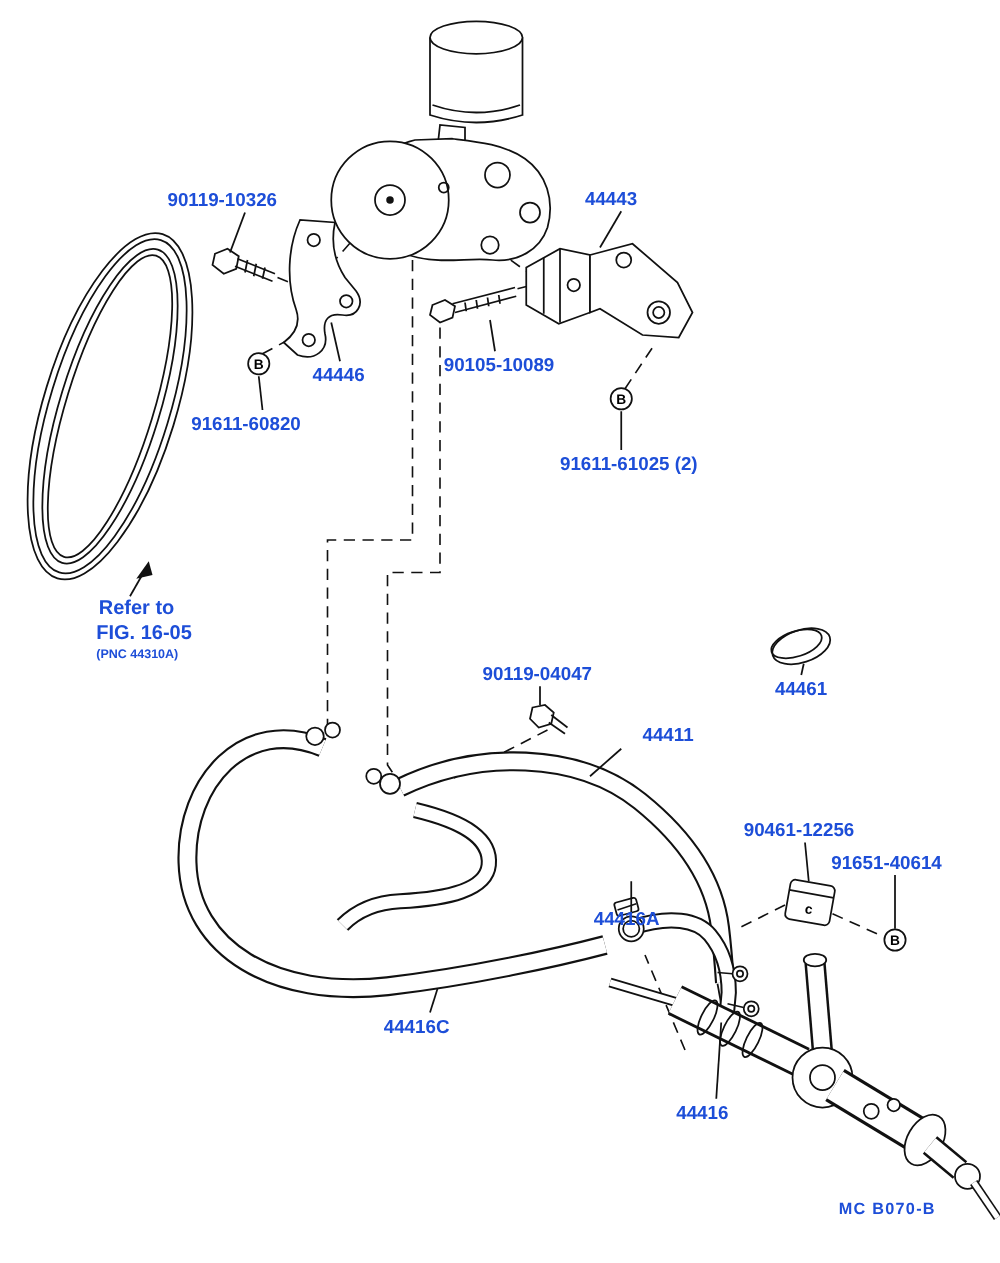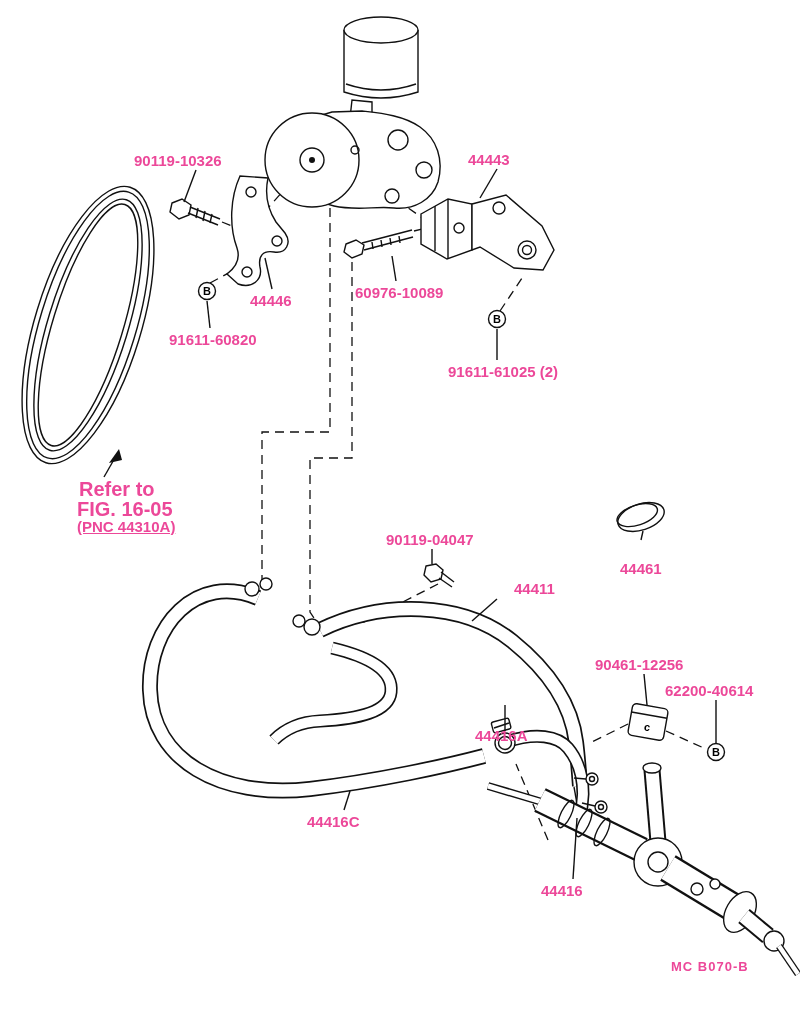--- a/index.html
+++ b/index.html
@@ -8,23 +8,23 @@
   svg{position:absolute;left:0;top:0;}
   .ln{fill:none;stroke:#111;stroke-width:1.4;}
   .solid-w{fill:#fff;stroke:#111;stroke-width:1.4;}
   .dash{fill:none;stroke:#111;stroke-width:1.3;stroke-dasharray:9 6;}
   .lead{stroke:#111;stroke-width:1.4;}
   .tube-o{fill:none;stroke:#111;stroke-width:16;}
   .tube-i{fill:none;stroke:#fff;stroke-width:12.6;}
   .tube-o.thin{stroke-width:13;}
   .tube-i.thin{stroke-width:9.8;}
   text.marker{font:bold 11px "Liberation Sans",sans-serif;fill:#000;text-anchor:middle;}
-  .lbl{position:absolute;font:bold 15px "Liberation Sans",sans-serif;color:#ec4899;white-space:nowrap;}
-  .lbl.big{font-size:20px;}
-  .lbl.small{font-size:15px;text-decoration:underline;}
+  .lbl{position:absolute;font:bold 15px "Liberation Sans",sans-serif;color:#1d4ed8;white-space:nowrap;}
+  .lbl.big{font-size:16px;}
+  .lbl.small{font-size:10px;}
   .lbl.footer{font-size:13px;letter-spacing:1px;}
 </style>
 </head>
 <body>
 
 <div class="stage">
 
 <svg width="800" height="1010" viewBox="0 0 800 1010">
 
   <g>
@@ -211,29 +211,29 @@
     <line class="lead" x1="344" y1="810" x2="350" y2="791"></line>
     <line class="lead" x1="573" y1="879" x2="577" y2="818"></line>
     <line class="lead" x1="104" y1="477" x2="116" y2="456"></line>
     <polygon fill="#111" points="119,449 109,463 122,460"></polygon>
   </g>
 </svg>
 
 <div class="lbl" style="left:134px;top:152px;">90119-10326</div>
 <div class="lbl" style="left:468px;top:151px;">44443</div>
 <div class="lbl" style="left:250px;top:292px;">44446</div>
-<div class="lbl" style="left:355px;top:284px;">60976-10089</div>
-<div class="lbl" style="left:153px;top:331px;margin-left:16px;">91611-60820</div>
+<div class="lbl" style="left:355px;top:284px;">90105-10089</div>
+<div class="lbl" style="left:153px;top:331px;">91611-60820</div>
 <div class="lbl" style="left:448px;top:363px;">91611-61025 (2)</div>
 <div class="lbl big" style="left:79px;top:478px;">Refer to</div>
 <div class="lbl big" style="left:77px;top:498px;">FIG. 16-05</div>
 <div class="lbl small" style="left:77px;top:518px;">(PNC 44310A)</div>
 <div class="lbl" style="left:386px;top:531px;">90119-04047</div>
-<div class="lbl" style="left:620px;top:543px;margin-top:17px;">44461</div>
+<div class="lbl" style="left:620px;top:543px;">44461</div>
 <div class="lbl" style="left:475px;top:580px;margin-left:39px;">44411</div>
 <div class="lbl" style="left:595px;top:656px;">90461-12256</div>
-<div class="lbl" style="left:665px;top:682px;">62200-40614</div>
+<div class="lbl" style="left:665px;top:682px;">91651-40614</div>
 <div class="lbl" style="left:475px;top:687px;margin-top:40px;">44416A</div>
 <div class="lbl" style="left:307px;top:813px;">44416C</div>
 <div class="lbl" style="left:541px;top:882px;">44416</div>
 <div class="lbl footer" style="left:671px;top:959px;">MC  B070-B</div>
 
 </div>
 
 </body></html>

